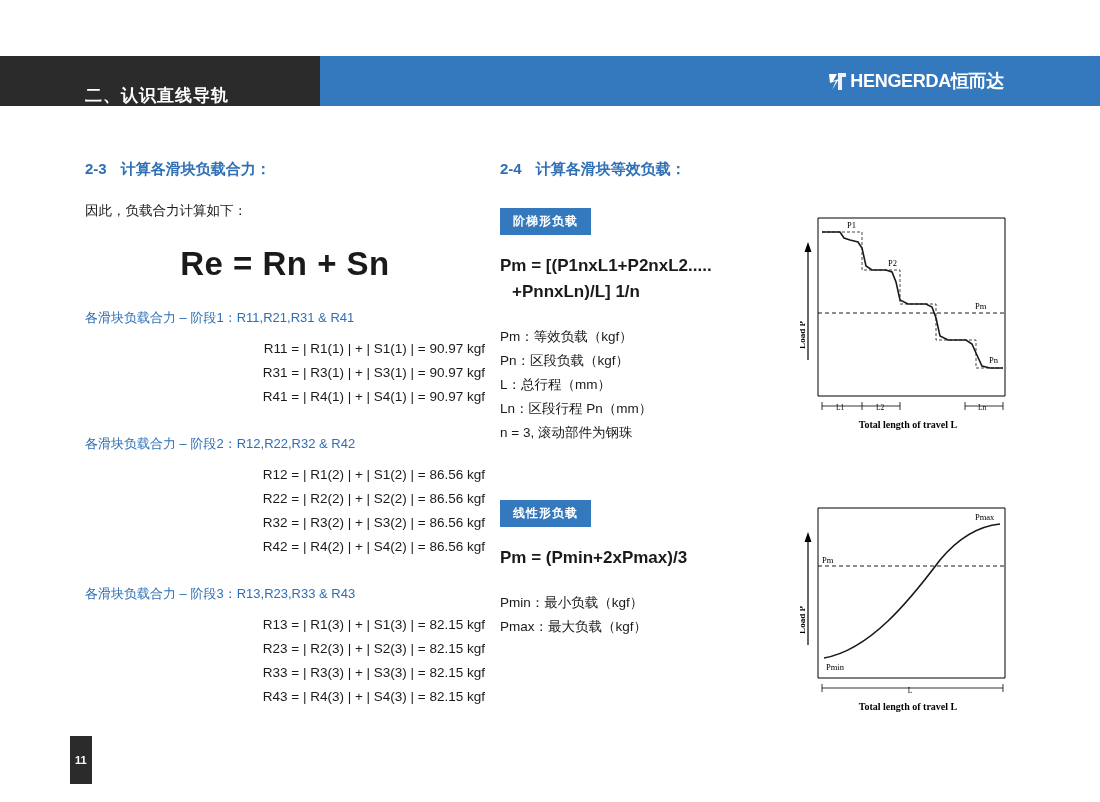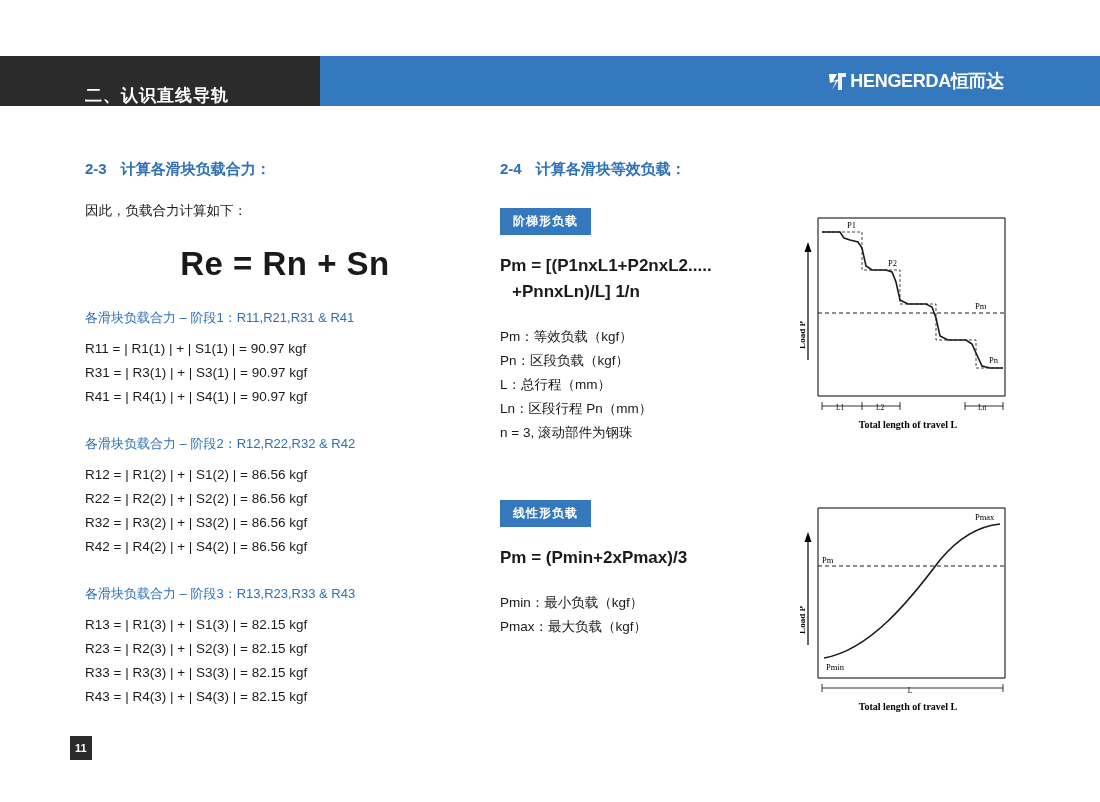--- a/index.html
+++ b/index.html
@@ -130,20 +130,21 @@
   .group-head {
     color: #2f6fb5;
     font-size: 13px;
     margin-bottom: 10px;
     margin-top: 16px;
   }
   .eq {
     font-size: 13.5px;
     line-height: 24px;
     color: #1a1a1a;
+    text-align: right;
   }
 
   
   .badge {
     display: inline-block;
     background: #3478bd;
     color: #ffffff;
     font-size: 12px;
     font-weight: bold;
     padding: 5px 13px;
@@ -190,21 +191,21 @@
 
   
   .page-num {
     position: absolute;
     left: 70px;
     top: 736px;
     background: #2b2b2b;
     color: #ffffff;
     font-size: 11px;
     font-weight: bold;
-    padding: 6px 5px;
+    padding: 18px 5px;
     min-width: 9px;
     text-align: center;
   }
 
   svg text {
     font-family: "Liberation Serif", serif;
   }
 </style>
 </head>
 <body>

